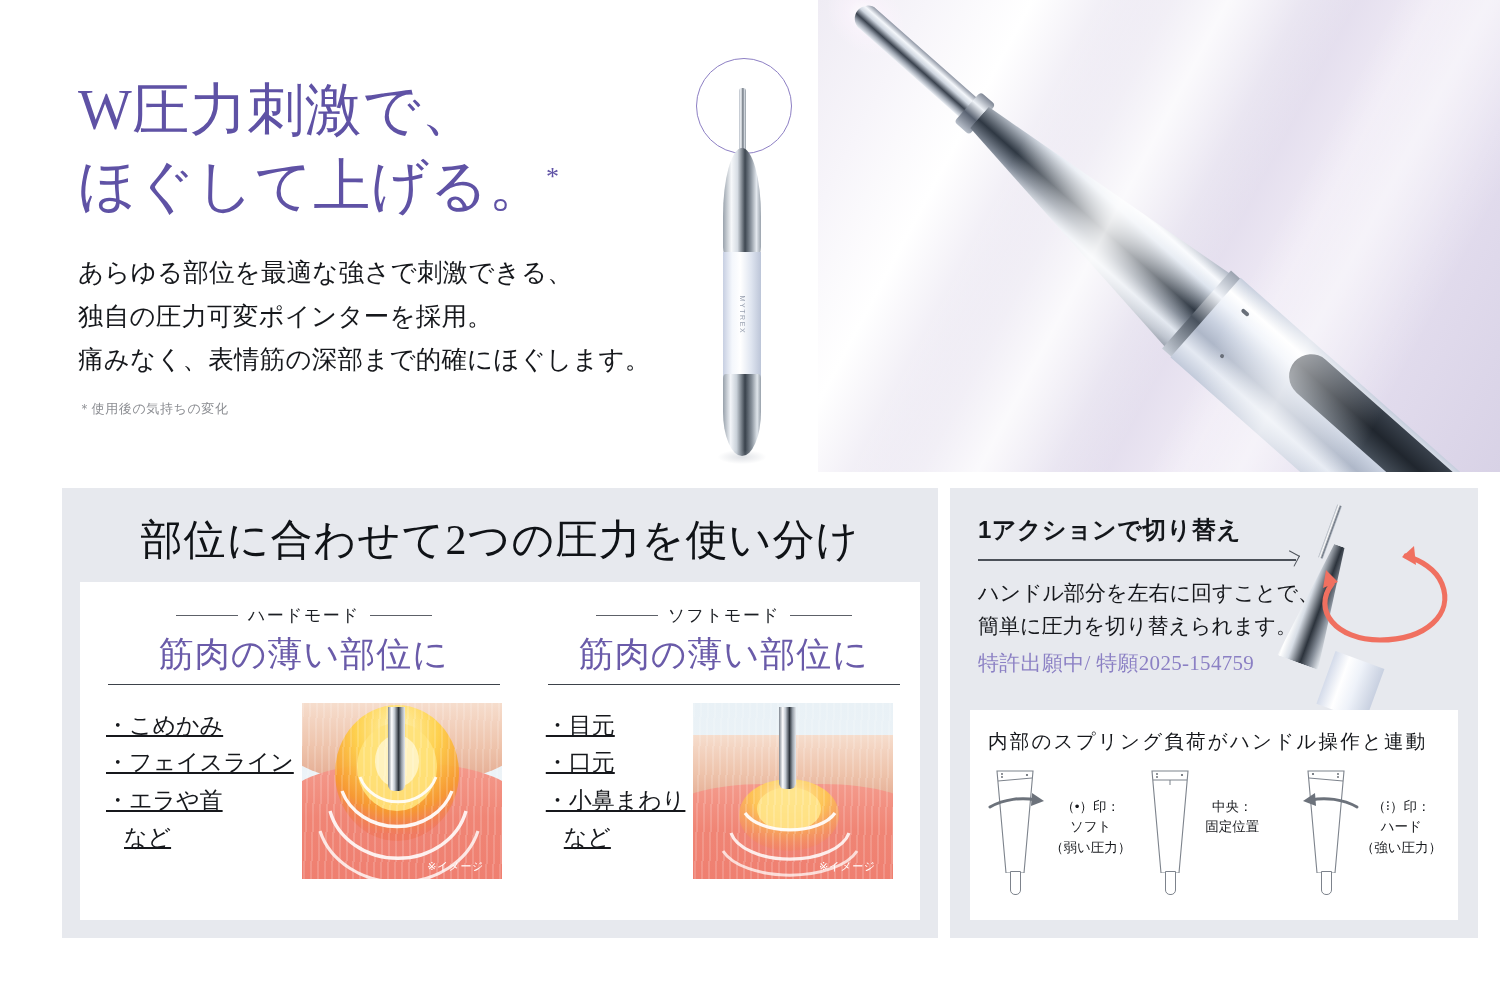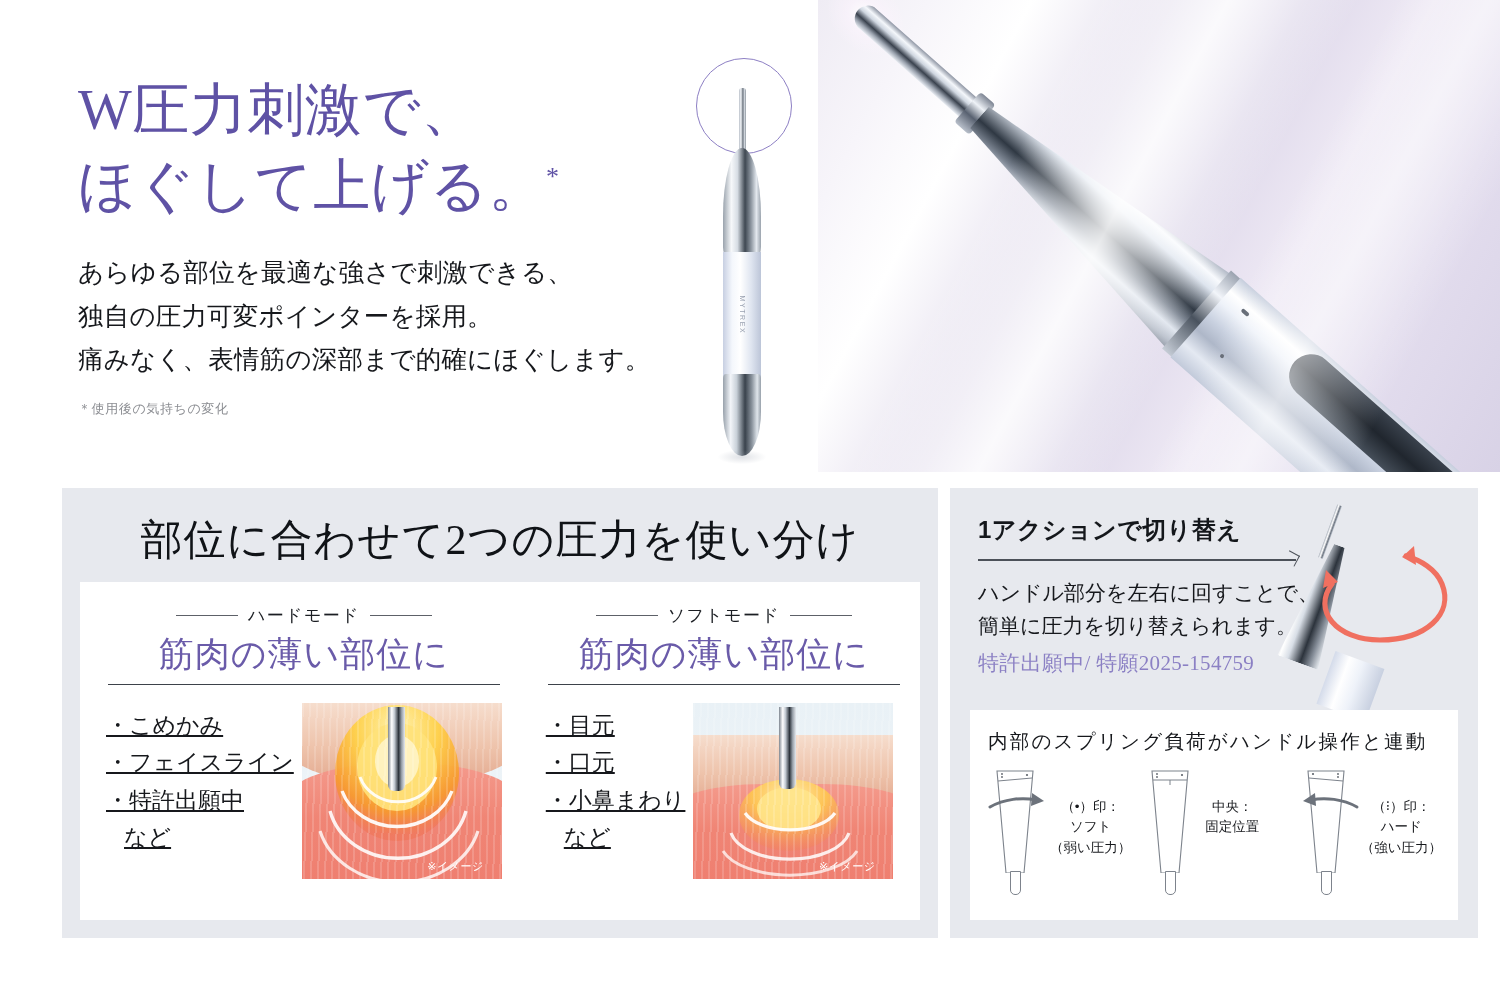--- a/index.html
+++ b/index.html
@@ -535,21 +535,21 @@
             <span>ハードモード</span>
             <span class="rule"></span>
           </div>
           <div class="mode-heading">筋肉の薄い部位に</div>
           <div class="mode-underline"></div>
 
           <div class="mode-body">
             <div class="bullets">
               <div>・こめかみ</div>
               <div>・フェイスライン</div>
-              <div>・特許出願中</div>
+              <div>・エラや首</div>
               <div class="sub">など</div>
             </div>
 
             <div class="skin skin-hard">
               <div class="skin-sky"></div>
               <div class="skin-surface"></div>
               <div class="skin-derm"></div>
               <svg width="200" height="176" style="position:absolute;left:0;top:0">
                 <defs>
                   <radialGradient id="hgA" cx="50%" cy="18%" r="78%">

